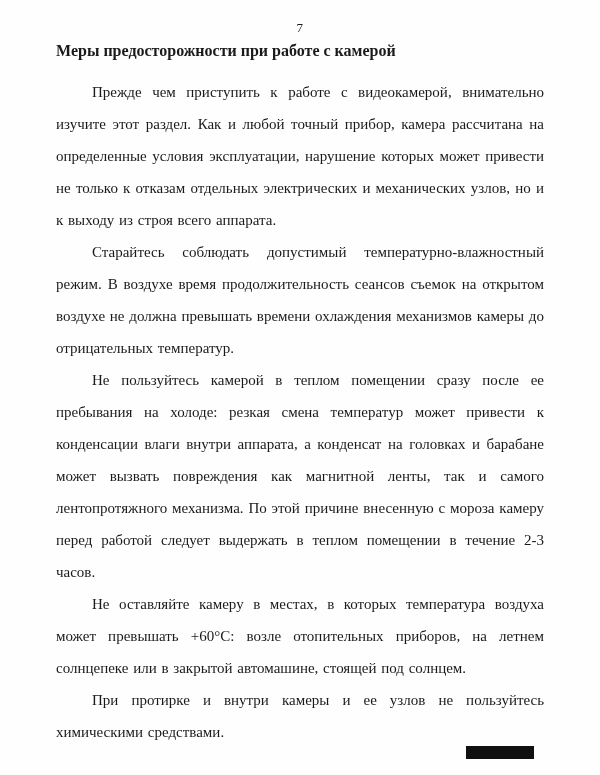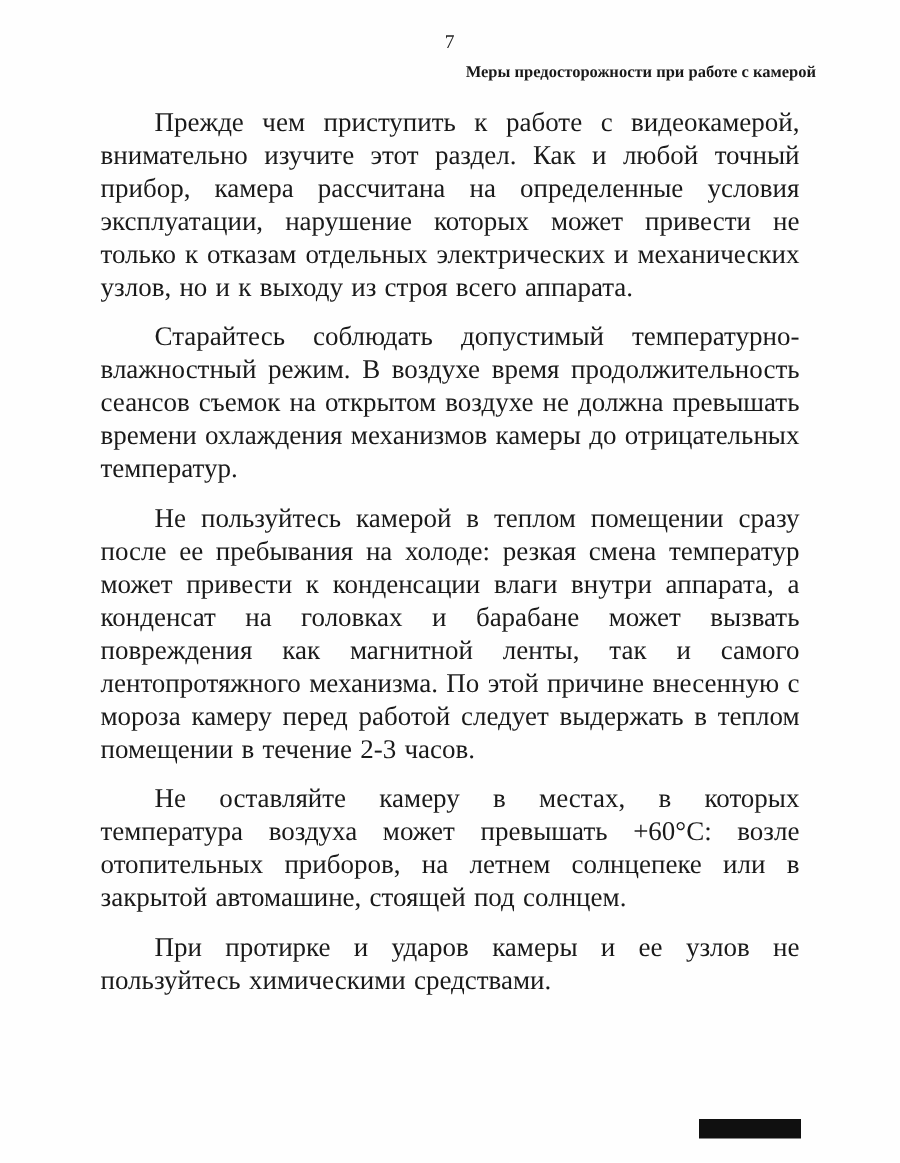--- a/index.html
+++ b/index.html
@@ -19,31 +19,31 @@
     color: #1a1a1a;
     overflow: hidden;
   }
   .page-number {
     text-align: center;
     font-size: 13px;
     letter-spacing: 0.5px;
     margin-bottom: 6px;
   }
   .doc-title {
-    text-align: right;
+    text-align: left;
     font-weight: bold;
-    font-size: 11px;
+    font-size: 16px;
     margin: 4px 0 16px 0;
   }
   .doc-body p {
-    margin: 11px;
+    margin: 0;
     text-indent: 36px;
     text-align: justify;
-    font-size: 18px;
-    line-height: 22px;
+    font-size: 15px;
+    line-height: 32px;
     word-spacing: 1px;
   }
   .scan-mark {
     position: absolute;
     left: 466px;
     top: 746px;
     width: 68px;
     height: 13px;
     background: #101010;
   }
@@ -55,18 +55,18 @@
 
   <div class="page-number">7</div>
 
   <div class="doc-title">Меры предосторожности при работе с камерой</div>
 
   <div class="doc-body">
     <p>Прежде чем приступить к работе с видеокамерой, внимательно изучите этот раздел. Как и любой точный прибор, камера рассчитана на определенные условия эксплуатации, нарушение которых может привести не только к отказам отдельных электрических и механических узлов, но и к выходу из строя всего аппарата.</p>
     <p>Старайтесь соблюдать допустимый температурно-влажностный режим. В воздухе время продолжительность сеансов съемок на открытом воздухе не должна превышать времени охлаждения механизмов камеры до отрицательных температур.</p>
     <p>Не пользуйтесь камерой в теплом помещении сразу после ее пребывания на холоде: резкая смена температур может привести к конденсации влаги внутри аппарата, а конденсат на головках и барабане может вызвать повреждения как магнитной ленты, так и самого лентопротяжного механизма. По этой причине внесенную с мороза камеру перед работой следует выдержать в теплом помещении в течение 2-3 часов.</p>
     <p>Не оставляйте камеру в местах, в которых температура воздуха может превышать +60°С: возле отопительных приборов, на летнем солнцепеке или в закрытой автомашине, стоящей под солнцем.</p>
-    <p>При протирке и ударов камеры и ее узлов не пользуйтесь химическими средствами.</p>
+    <p>При протирке и внутри камеры и ее узлов не пользуйтесь химическими средствами.</p>
   </div>
 
   <div class="scan-mark"></div>
 
 </div>
 
 </body></html>

